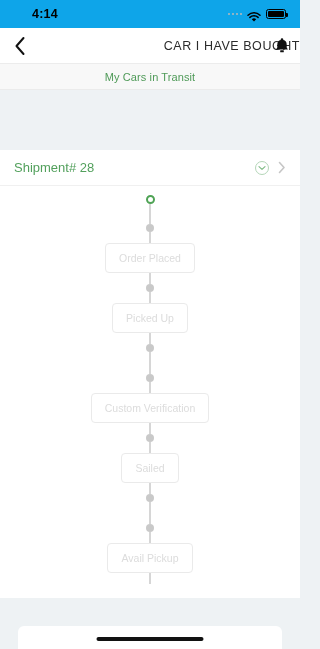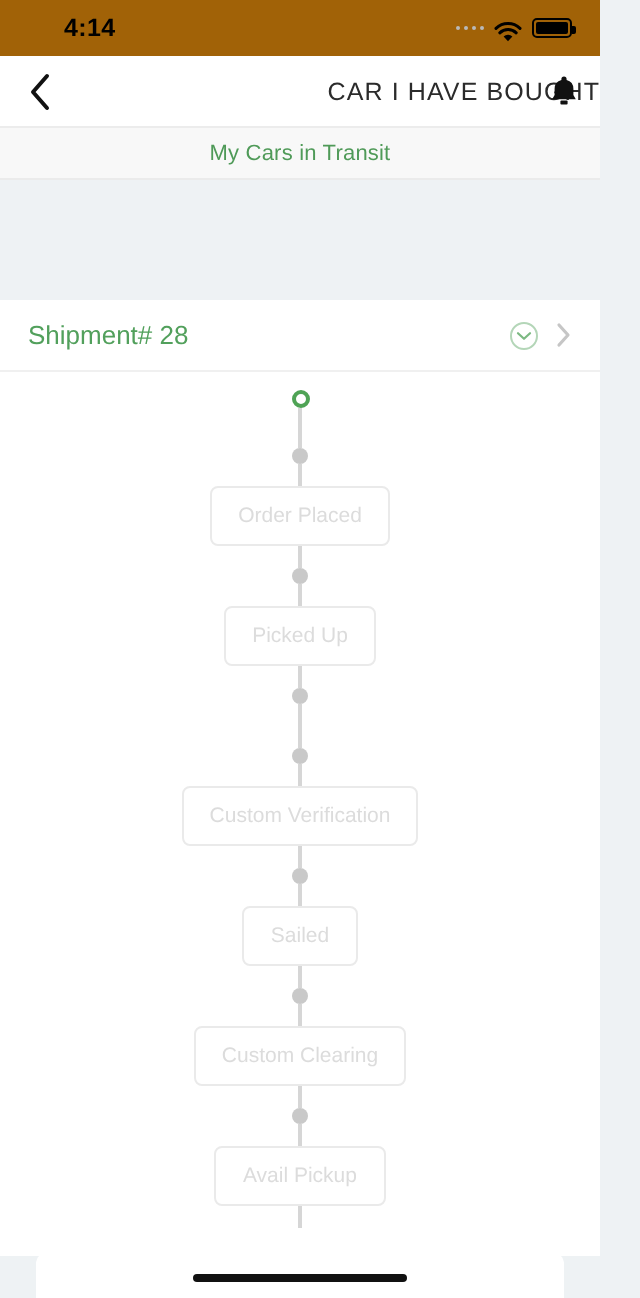--- a/index.html
+++ b/index.html
@@ -6,21 +6,21 @@
   html, body {
     width: 300px; height: 649px;
     font-family: "Liberation Sans", sans-serif;
     background: #eef2f4;
     overflow: hidden;
   }
   .phone { width: 300px; height: 649px; position: relative; background: #eef2f4; }
 
   
   .statusbar {
-    height: 28px; background: #a16207;
+    height: 28px; background: #0ea5e9;
     display: flex; align-items: center; justify-content: space-between;
     padding: 0 14px;
   }
   .status-time { font-size: 12.5px; font-weight: bold; color: #000; letter-spacing: .2px; padding-left: 18px;}
   .status-right { display: flex; align-items: center; gap: 5px; }
   .sig-dots { display: flex; gap: 1.5px; align-items: flex-end; }
   .sig-dots i { width: 2.5px; height: 2.5px; background: #b9b9b9; border-radius: 50%; display: block; }
   .wifi { width: 14px; height: 11px; position: relative; }
   .battery { width: 20px; height: 10px; border: 1.2px solid #000; border-radius: 2.5px; position: relative; padding: 1px; }
   .battery::after { content: ""; position: absolute; right: -3px; top: 3px; width: 1.6px; height: 4px; background: #000; border-radius: 0 1px 1px 0; }
@@ -190,23 +190,20 @@
         <div class="connector c-mid"></div>
         <div class="node-dot"></div>
         <div class="connector c-mid"></div>
         <div class="step-box">
           <span>Sailed</span>
         </div>
 
         <div class="connector c-mid"></div>
         <div class="node-dot"></div>
         <div class="connector c-mid"></div>
-        <div class="step-box">
-          <span>Custom Clearing</span>
-        </div>
 
         <div class="connector c-mid"></div>
         <div class="node-dot"></div>
         <div class="connector c-mid"></div>
         <div class="step-box">
           <span>Avail Pickup</span>
         </div>
 
         <div class="connector c-mid"></div>
 

